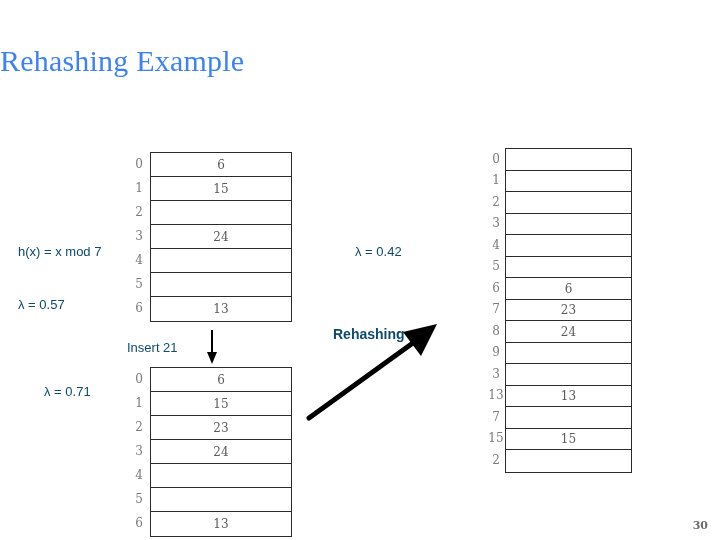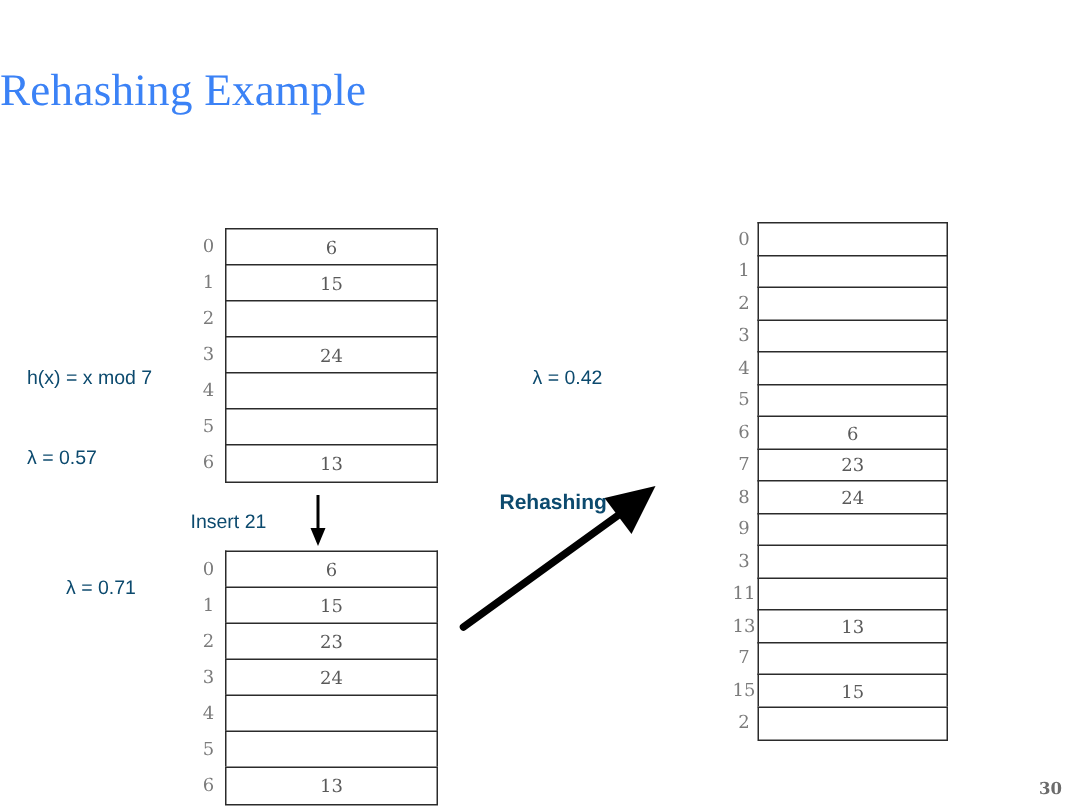--- a/index.html
+++ b/index.html
@@ -242,24 +242,20 @@
       </div>
       <div class="row">
         <div class="idx">9</div>
         <div class="cell"></div>
       </div>
       <div class="row">
         <div class="idx">3</div>
         <div class="cell"></div>
       </div>
       <div class="row">
-        <div class="idx">11</div>
-        <div class="cell"></div>
-      </div>
-      <div class="row">
         <div class="idx">13</div>
         <div class="cell">13</div>
       </div>
       <div class="row">
         <div class="idx">7</div>
         <div class="cell"></div>
       </div>
       <div class="row">
         <div class="idx">15</div>
         <div class="cell">15</div>

